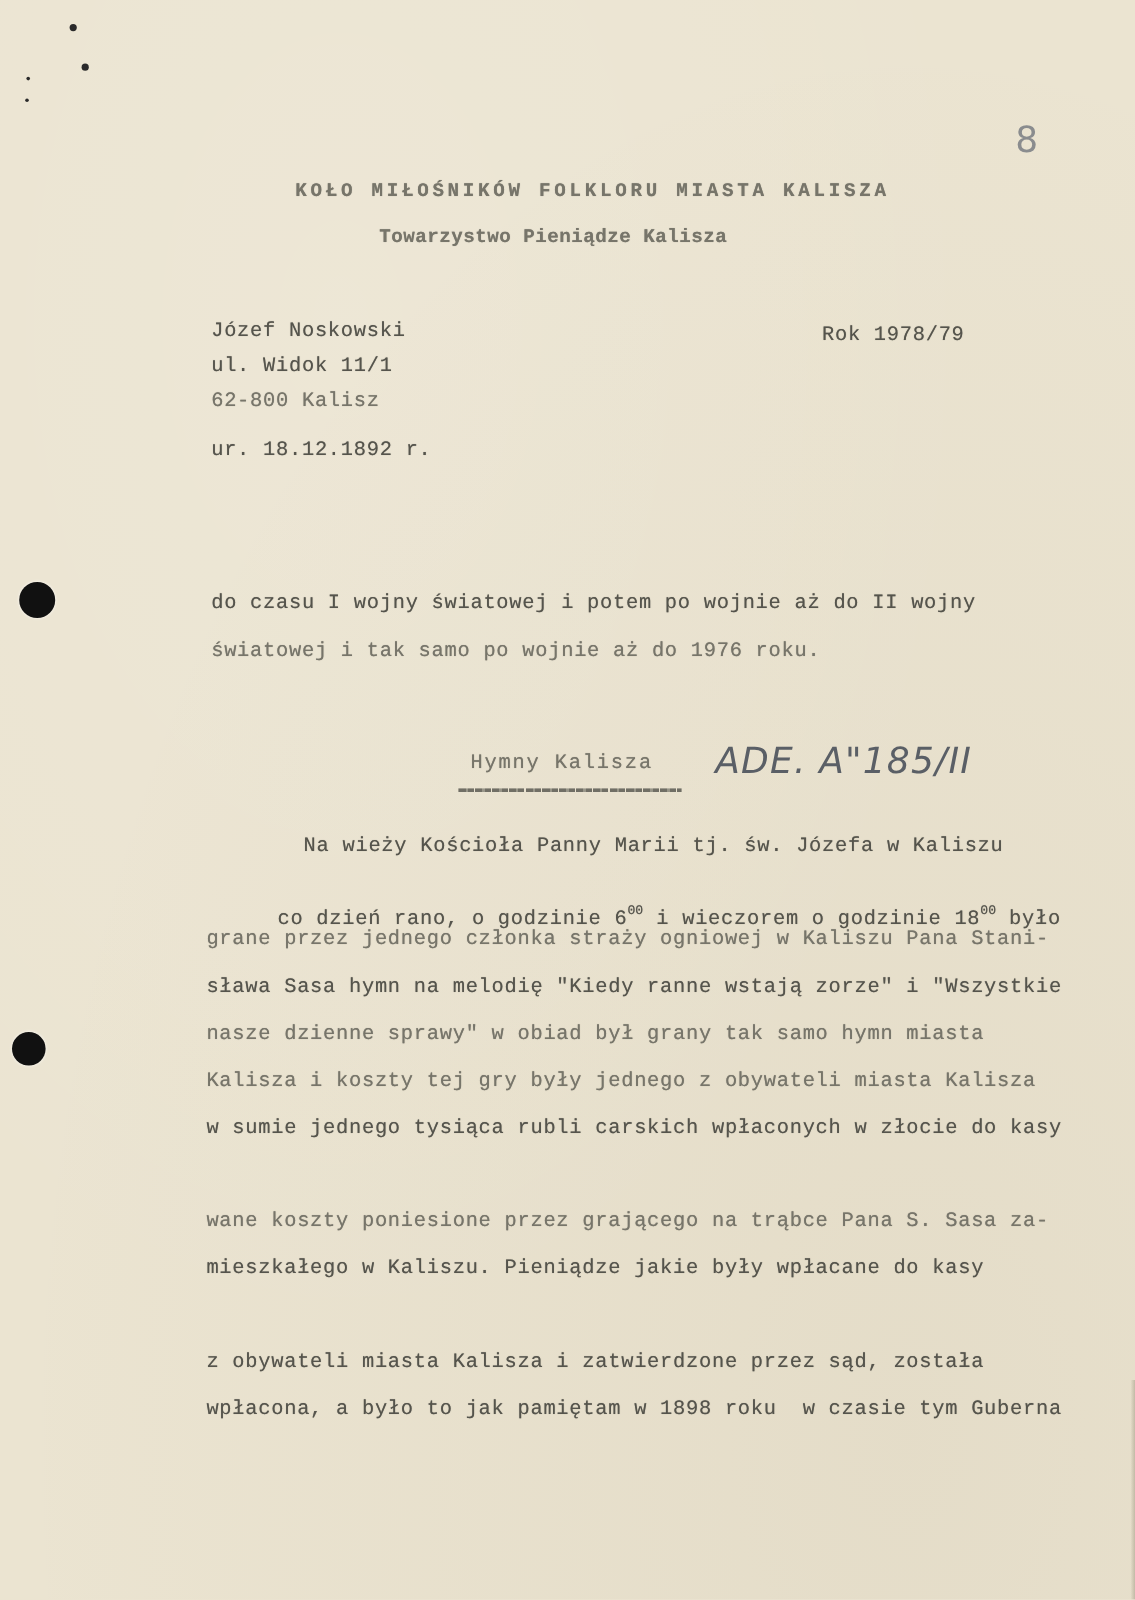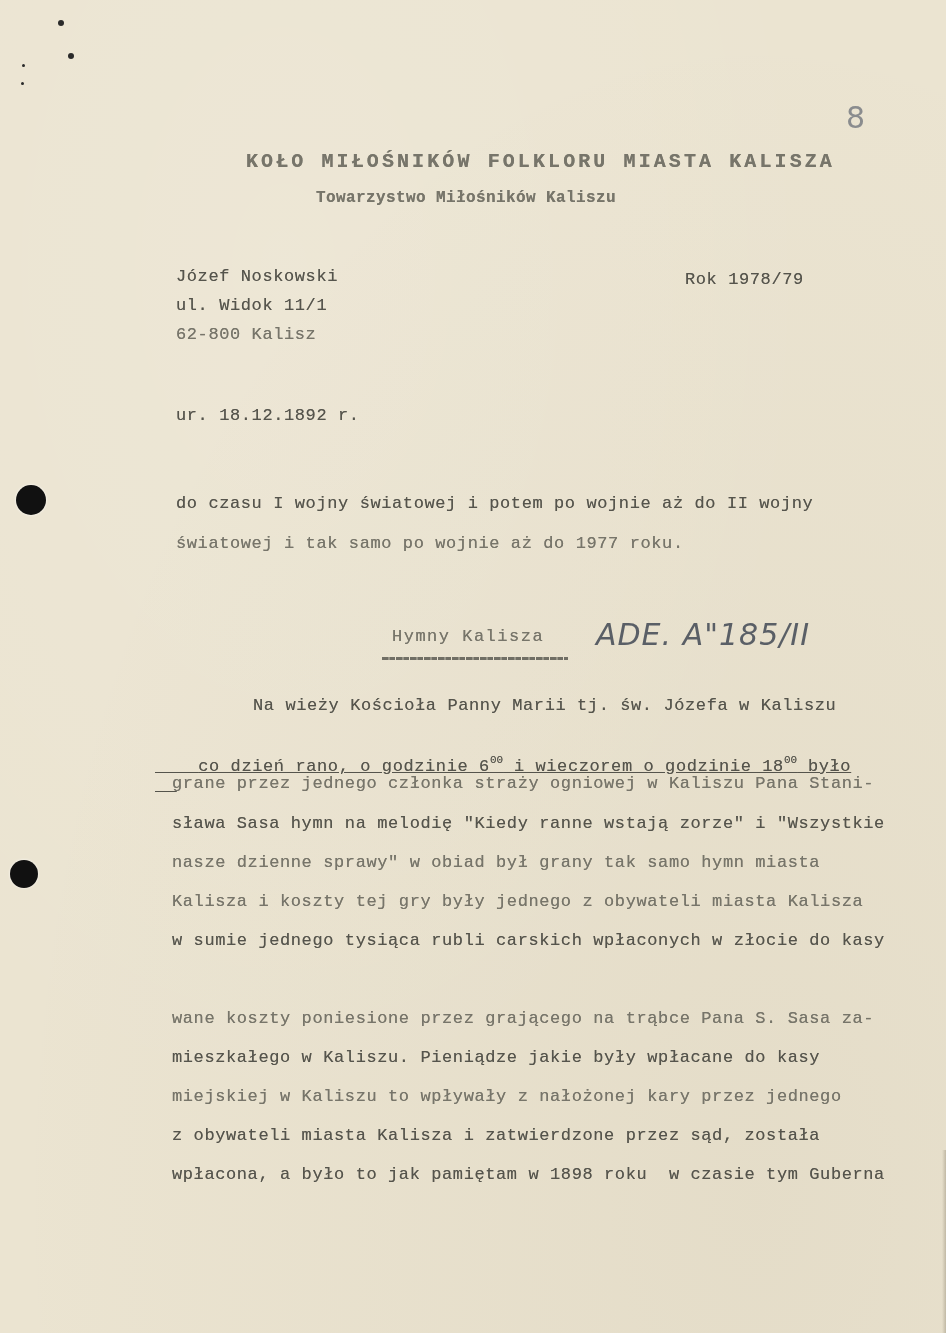--- a/index.html
+++ b/index.html
@@ -85,47 +85,46 @@
   <div class="speck" style="left:22px;top:64px;width:3px;height:3px;"></div>
   <div class="speck" style="left:21px;top:82px;width:3px;height:3px;"></div>
 
   <div class="punch" style="left:16px;top:485px;"></div>
   <div class="punch" style="left:10px;top:860px;width:28px;height:28px;"></div>
 
   <div class="edge-line"></div>
 
   <div class="hand" style="left:846px;top:100px;font-size:30px;font-style:normal;color:#8a8c8e;">8</div>
 
-  <div class="tw bold light" style="left:246px;top:150px;letter-spacing:3.1px;font-size:20px;">KOŁO MIŁOŚNIKÓW FOLKLORU MIASTA KALISZA</div>
-  <div class="tw bold light" style="left:316px;top:189px;letter-spacing:0.4px;font-size:16px;">Towarzystwo Miłośników Kaliszu</div>
+  <div class="tw bold light" style="left:246px;top:150px;letter-spacing:3.1px;font-size:16px;">KOŁO MIŁOŚNIKÓW FOLKLORU MIASTA KALISZA</div>
+  <div class="tw bold light" style="left:316px;top:189px;letter-spacing:0.4px;font-size:16px;">Towarzystwo Pieniądze Kalisza</div>
 
   <div class="tw" style="left:176px;top:267px;">Józef Noskowski</div>
   <div class="tw" style="left:176px;top:296px;">ul. Widok 11/1</div>
   <div class="tw light" style="left:176px;top:325px;">62-800 Kalisz</div>
-  <div class="tw" style="left:176px;top:366px;margin-top:40px;">ur. 18.12.1892 r.</div>
+  <div class="tw" style="left:176px;top:366px;">ur. 18.12.1892 r.</div>
 
   <div class="tw" style="left:685px;top:270px;">Rok 1978/79</div>
 
   <div class="tw" style="left:176px;top:494px;text-align:center;">do czasu I wojny światowej i potem po wojnie aż do II wojny</div>
-  <div class="tw light" style="left:176px;top:534px;">światowej i tak samo po wojnie aż do 1977 roku.</div>
+  <div class="tw light" style="left:176px;top:534px;">światowej i tak samo po wojnie aż do 1976 roku.</div>
 
   <div class="tw light" style="left:392px;top:627px;letter-spacing:1.5px;">Hymny Kalisza</div>
   <div class="underline-dash" style="left:382px;top:657px;width:186px;"></div>
   <div class="hand" style="left:596px;top:617px;">ADE. A"185/II</div>
 
   <div class="tw" style="left:253px;top:696px;">Na wieży Kościoła Panny Marii tj. św. Józefa w Kaliszu</div>
 
-  <div class="tw" style="left:155px;top:735px;text-decoration:underline;">
+  <div class="tw" style="left:188px;top:735px;">
     <span>co dzień rano, o godzinie 6</span><span class="sup">00</span><span> i wieczorem o godzinie 18</span><span class="sup">00</span><span> było</span>
   </div>
 
   <div class="tw light" style="left:172px;top:774px;text-align:right;">grane przez jednego członka straży ogniowej w Kaliszu Pana Stani-</div>
   <div class="tw" style="left:172px;top:814px;">sława Sasa hymn na melodię "Kiedy ranne wstają zorze" i "Wszystkie</div>
   <div class="tw light" style="left:172px;top:853px;">nasze dzienne sprawy" w obiad był grany tak samo hymn miasta</div>
   <div class="tw light" style="left:172px;top:892px;">Kalisza i koszty tej gry były jednego z obywateli miasta Kalisza</div>
   <div class="tw" style="left:172px;top:931px;">w sumie jednego tysiąca rubli carskich wpłaconych w złocie do kasy</div>
   <div class="tw light" style="left:172px;top:1009px;">wane koszty poniesione przez grającego na trąbce Pana S. Sasa za-</div>
   <div class="tw" style="left:172px;top:1048px;">mieszkałego w Kaliszu. Pieniądze jakie były wpłacane do kasy</div>
-  <div class="tw light" style="left:172px;top:1087px;">miejskiej w Kaliszu to wpływały z nałożonej kary przez jednego</div>
   <div class="tw" style="left:172px;top:1126px;">z obywateli miasta Kalisza i zatwierdzone przez sąd, została</div>
   <div class="tw" style="left:172px;top:1165px;text-align:center;">wpłacona, a było to jak pamiętam w 1898 roku  w czasie tym Guberna</div>
 
 </div>
 
 </body></html>

